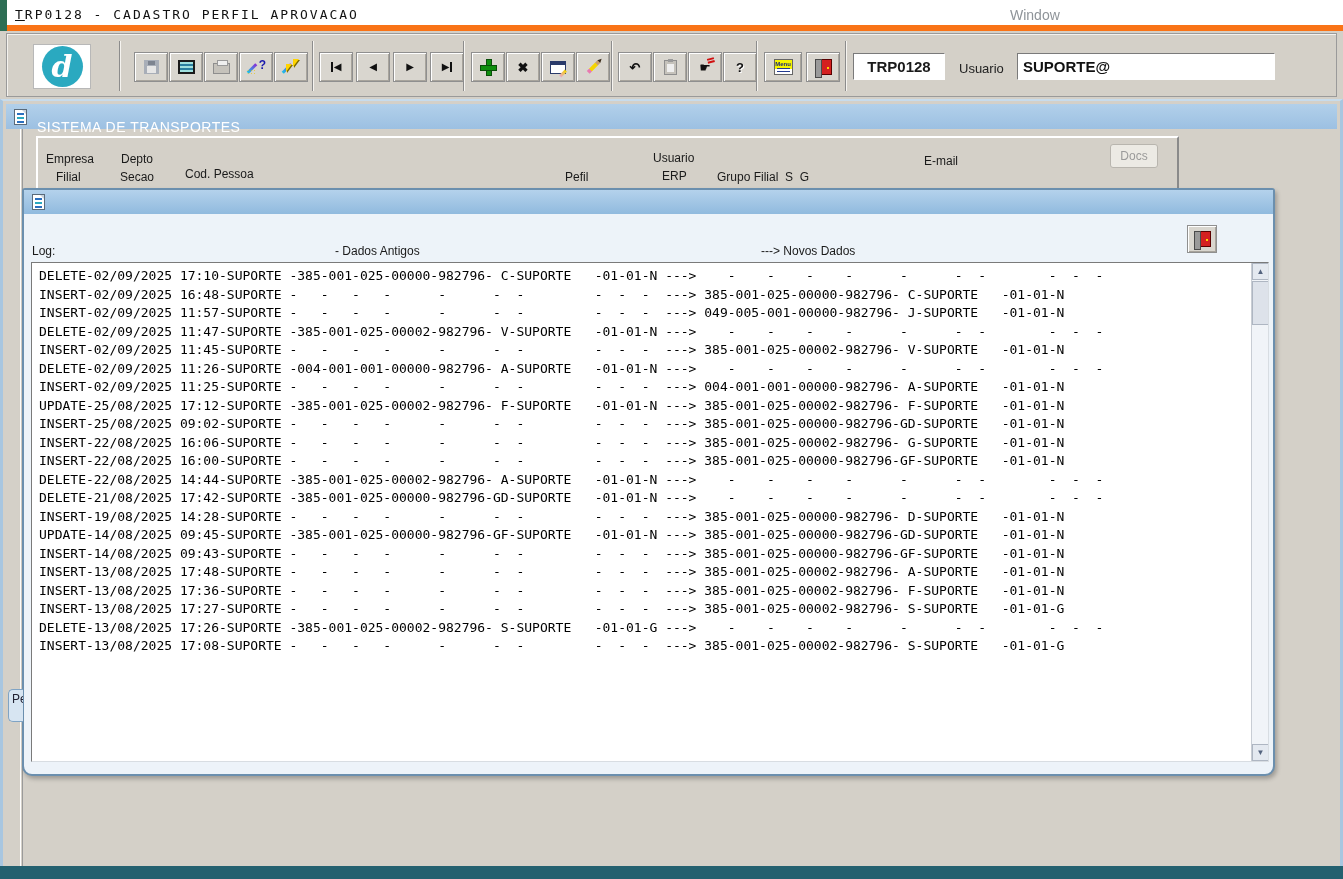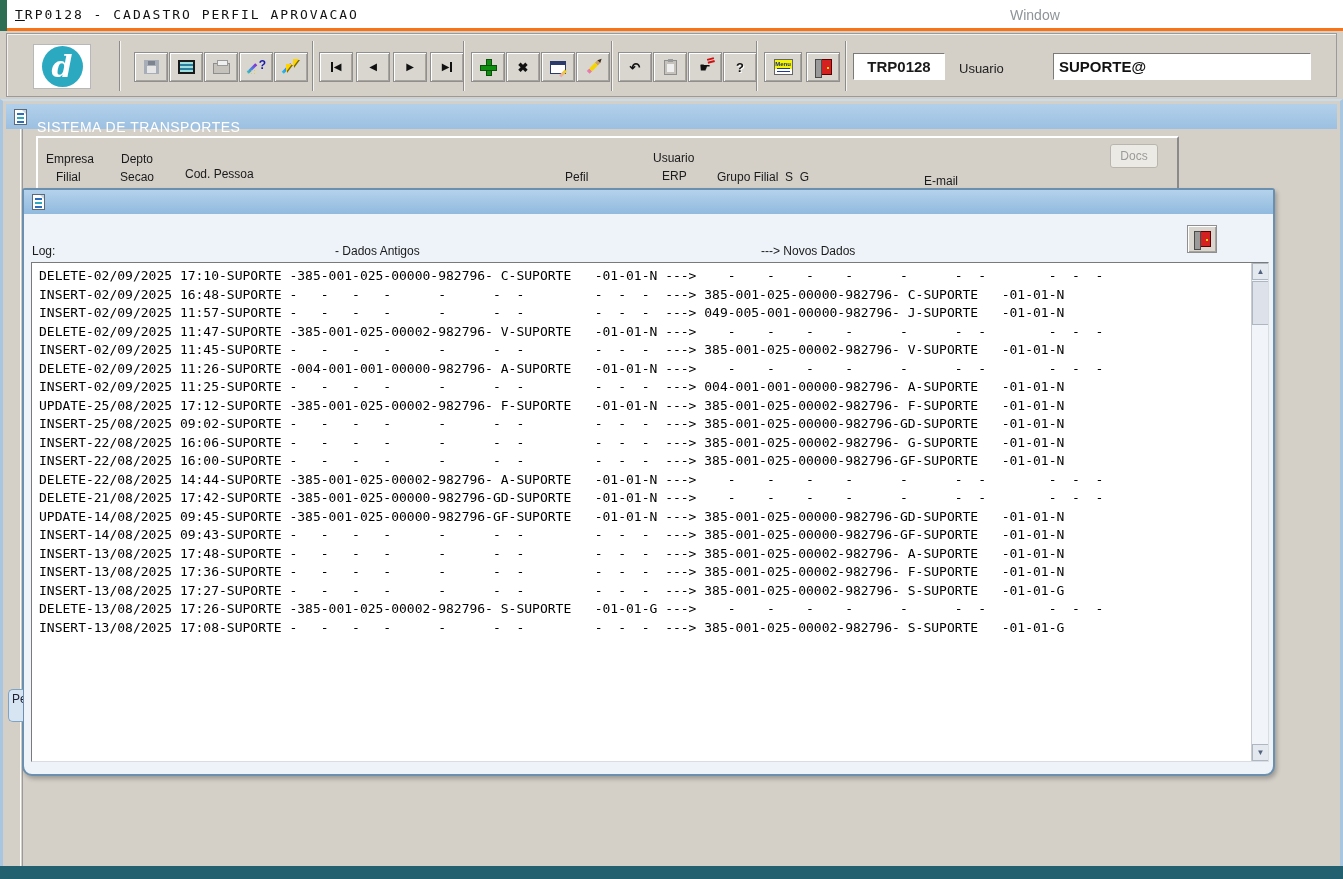--- a/index.html
+++ b/index.html
@@ -1,20 +1,20 @@
 <!DOCTYPE html>
 <html><head>
 <meta charset="utf-8">
 <style>
   * { margin:0; padding:0; box-sizing:border-box; }
   html,body { width:1343px; height:879px; overflow:hidden; }
   body { position:relative; background:#d4d0c8; font-family:"Liberation Sans", sans-serif; }
 
   
-  .app-titlebar { position:absolute; left:0; top:0; width:1343px; height:31px; background:#ffffff; border-bottom:3px solid #f97316; }
+  .app-titlebar { position:absolute; left:0; top:0; width:1343px; height:31px; background:#ffffff; border-bottom:6px solid #f97316; }
   .green-strip { position:absolute; left:0; top:0; width:7px; height:31px; background:#2d6e54; }
   .app-title { position:absolute; left:15px; top:7px; font-family:"DejaVu Sans Mono", monospace; font-size:13px; letter-spacing:2px; color:#111; white-space:pre; }
   .app-title::first-letter { text-decoration:underline; }
   .menu-window { position:absolute; left:1010px; top:7px; font-size:14px; color:#8f9499; }
 
   
   .toolbar { position:absolute; left:6px; top:33px; width:1331px; height:64px; background:#d4d0c8; border:1px solid #9a9a9a; box-shadow:inset 1px 1px 0 #f4f2ee; }
   .tb-sep { position:absolute; top:7px; width:2px; height:50px; border-left:1px solid #8c8c8c; border-right:1px solid #f6f4f0; }
   .logo-btn { position:absolute; left:26px; top:10px; width:58px; height:45px; background:#ffffff; border:1px solid #b8b8b8; display:flex; align-items:center; justify-content:center; }
   .logo-d { width:41px; height:41px; background:#2aa9c0; border-radius:50%; color:#fff; font:italic bold 30px "DejaVu Serif", serif; display:flex; align-items:center; justify-content:center; }
@@ -54,21 +54,21 @@
   .icon-clip::after { content:""; position:absolute; left:3px; top:-2px; width:5px; height:3px; background:#9a9a9a; }
   .icon-menu { position:relative; width:19px; height:16px; background:#fff; border:1px solid #666; overflow:hidden; }
   .icon-menu::before { content:"Menu"; position:absolute; left:0; top:0; right:0; height:9px; background:#f5f500; color:#1a2a7a; font-size:6px; font-weight:bold; line-height:9px; text-align:center; font-family:"Liberation Sans", sans-serif; }
   .icon-menu::after { content:""; position:absolute; left:2px; right:2px; bottom:2px; height:4px; background:repeating-linear-gradient(0deg,#223a8f 0 1px,#fff 1px 3px); }
   .icon-door { position:relative; width:12px; height:16px; background:#d42020; border:1px solid #5a0000; margin-left:5px; }
   .icon-door::before { content:""; position:absolute; left:-6px; top:-1px; width:5px; height:17px; background:#9a9a9a; border:1px solid #4a4a4a; }
   .icon-door::after { content:""; position:absolute; right:2px; top:7px; width:2px; height:2px; background:#ffd400; }
 
   .code-box { position:absolute; left:846px; top:19px; width:92px; height:27px; background:#fff; border:1px solid; border-color:#7a7a7a #ffffff #ffffff #7a7a7a; font-weight:bold; font-size:15px; color:#1a1a1a; text-align:center; line-height:25px; font-family:"Liberation Sans", sans-serif; }
   .usuario-label { position:absolute; left:952px; top:27px; font-size:13px; color:#222; }
-  .usuario-input { position:absolute; left:1010px; top:19px; width:258px; height:27px; background:#fff; border:1px solid; border-color:#7a7a7a #ffffff #ffffff #7a7a7a; font-weight:bold; font-size:15px; color:#111; padding:0 5px; font-family:"Liberation Sans", sans-serif;margin-left:36px; }
+  .usuario-input { position:absolute; left:1010px; top:19px; width:258px; height:27px; background:#fff; border:1px solid; border-color:#7a7a7a #ffffff #ffffff #7a7a7a; font-weight:bold; font-size:15px; color:#111; padding:0 5px; font-family:"Liberation Sans", sans-serif; }
 
   
   .app-frame { position:absolute; left:0; top:99px; width:1343px; height:767px; border-left:3px solid #a8c6e0; border-right:3px solid #a8c6e0; border-top:2px solid #c8dcec; }
   .mdi-titlebar { position:absolute; left:6px; top:104px; width:1331px; height:25px; background:linear-gradient(#b2d0ea,#9cc0e2); display:flex; align-items:center; }
   .mdi-title { color:#fff; font-size:14px; letter-spacing:0.5px; margin-left:10px;margin-top:20px; }
   .icon-doc { position:relative; width:13px; height:16px; background:#fff; border:1px solid #5a6a7a; margin-left:8px; flex:0 0 auto; }
   .icon-doc::before { content:""; position:absolute; left:2px; top:3px; width:7px; height:2px; background:#2a6fbf; box-shadow:0 4px 0 #2aa9c0, 0 8px 0 #2a6fbf; }
   .icon-doc::after { content:""; position:absolute; right:0; top:0; border-style:solid; border-width:0 4px 4px 0; border-color:transparent #c9d4de transparent transparent; }
 
   .form-panel { position:absolute; left:36px; top:136px; width:1143px; height:56px; background:#d4d0c8; border:2px solid; border-color:#ffffff #8a8a8a #8a8a8a #ffffff; }
@@ -215,21 +215,21 @@
 <div class="form-panel"></div>
 <div class="flabel" style="left:46px;  top:152px">Empresa</div>
 <div class="flabel" style="left:56px;  top:170px">Filial</div>
 <div class="flabel" style="left:121px; top:152px">Depto</div>
 <div class="flabel" style="left:120px; top:170px">Secao</div>
 <div class="flabel" style="left:185px; top:167px">Cod. Pessoa</div>
 <div class="flabel" style="left:565px; top:170px">Pefil</div>
 <div class="flabel" style="left:653px; top:151px">Usuario</div>
 <div class="flabel" style="left:662px; top:169px">ERP</div>
 <div class="flabel" style="left:717px; top:170px">Grupo Filial  S  G</div>
-<div class="flabel" style="left:924px; top:174px">E-mail</div>
+<div class="flabel" style="left:924px; top:154px">E-mail</div>
 <div class="docs-btn">Docs</div>
 
 <div class="dialog">
   <div class="dlg-titlebar">
     <span class="icon-doc"></span>
   </div>
   <div class="dlg-exit-btn">
     <span class="icon-door"></span>
   </div>
   <div class="dlg-label" style="left:8px">Log:</div>
@@ -244,20 +244,21 @@
         <div class="log-line">DELETE-02/09/2025 11:47-SUPORTE -385-001-025-00002-982796- V-SUPORTE   -01-01-N ---&gt;    -    -    -    -      -      -  -        -  -  -</div>
         <div class="log-line">INSERT-02/09/2025 11:45-SUPORTE -   -   -   -      -      -  -         -  -  -  ---&gt; 385-001-025-00002-982796- V-SUPORTE   -01-01-N</div>
         <div class="log-line">DELETE-02/09/2025 11:26-SUPORTE -004-001-001-00000-982796- A-SUPORTE   -01-01-N ---&gt;    -    -    -    -      -      -  -        -  -  -</div>
         <div class="log-line">INSERT-02/09/2025 11:25-SUPORTE -   -   -   -      -      -  -         -  -  -  ---&gt; 004-001-001-00000-982796- A-SUPORTE   -01-01-N</div>
         <div class="log-line">UPDATE-25/08/2025 17:12-SUPORTE -385-001-025-00002-982796- F-SUPORTE   -01-01-N ---&gt; 385-001-025-00002-982796- F-SUPORTE   -01-01-N</div>
         <div class="log-line">INSERT-25/08/2025 09:02-SUPORTE -   -   -   -      -      -  -         -  -  -  ---&gt; 385-001-025-00000-982796-GD-SUPORTE   -01-01-N</div>
         <div class="log-line">INSERT-22/08/2025 16:06-SUPORTE -   -   -   -      -      -  -         -  -  -  ---&gt; 385-001-025-00002-982796- G-SUPORTE   -01-01-N</div>
         <div class="log-line">INSERT-22/08/2025 16:00-SUPORTE -   -   -   -      -      -  -         -  -  -  ---&gt; 385-001-025-00000-982796-GF-SUPORTE   -01-01-N</div>
         <div class="log-line">DELETE-22/08/2025 14:44-SUPORTE -385-001-025-00002-982796- A-SUPORTE   -01-01-N ---&gt;    -    -    -    -      -      -  -        -  -  -</div>
         <div class="log-line">DELETE-21/08/2025 17:42-SUPORTE -385-001-025-00000-982796-GD-SUPORTE   -01-01-N ---&gt;    -    -    -    -      -      -  -        -  -  -</div>
+        <div class="log-line">INSERT-19/08/2025 14:28-SUPORTE -   -   -   -      -      -  -         -  -  -  ---&gt; 385-001-025-00000-982796- D-SUPORTE   -01-01-N</div>
         <div class="log-line">UPDATE-14/08/2025 09:45-SUPORTE -385-001-025-00000-982796-GF-SUPORTE   -01-01-N ---&gt; 385-001-025-00000-982796-GD-SUPORTE   -01-01-N</div>
         <div class="log-line">INSERT-14/08/2025 09:43-SUPORTE -   -   -   -      -      -  -         -  -  -  ---&gt; 385-001-025-00000-982796-GF-SUPORTE   -01-01-N</div>
         <div class="log-line">INSERT-13/08/2025 17:48-SUPORTE -   -   -   -      -      -  -         -  -  -  ---&gt; 385-001-025-00002-982796- A-SUPORTE   -01-01-N</div>
         <div class="log-line">INSERT-13/08/2025 17:36-SUPORTE -   -   -   -      -      -  -         -  -  -  ---&gt; 385-001-025-00002-982796- F-SUPORTE   -01-01-N</div>
         <div class="log-line">INSERT-13/08/2025 17:27-SUPORTE -   -   -   -      -      -  -         -  -  -  ---&gt; 385-001-025-00002-982796- S-SUPORTE   -01-01-G</div>
         <div class="log-line">DELETE-13/08/2025 17:26-SUPORTE -385-001-025-00002-982796- S-SUPORTE   -01-01-G ---&gt;    -    -    -    -      -      -  -        -  -  -</div>
         <div class="log-line">INSERT-13/08/2025 17:08-SUPORTE -   -   -   -      -      -  -         -  -  -  ---&gt; 385-001-025-00002-982796- S-SUPORTE   -01-01-G</div>
       </div>
     <div class="scrollbar">
       <div class="sb-btn sb-up">▲</div>

